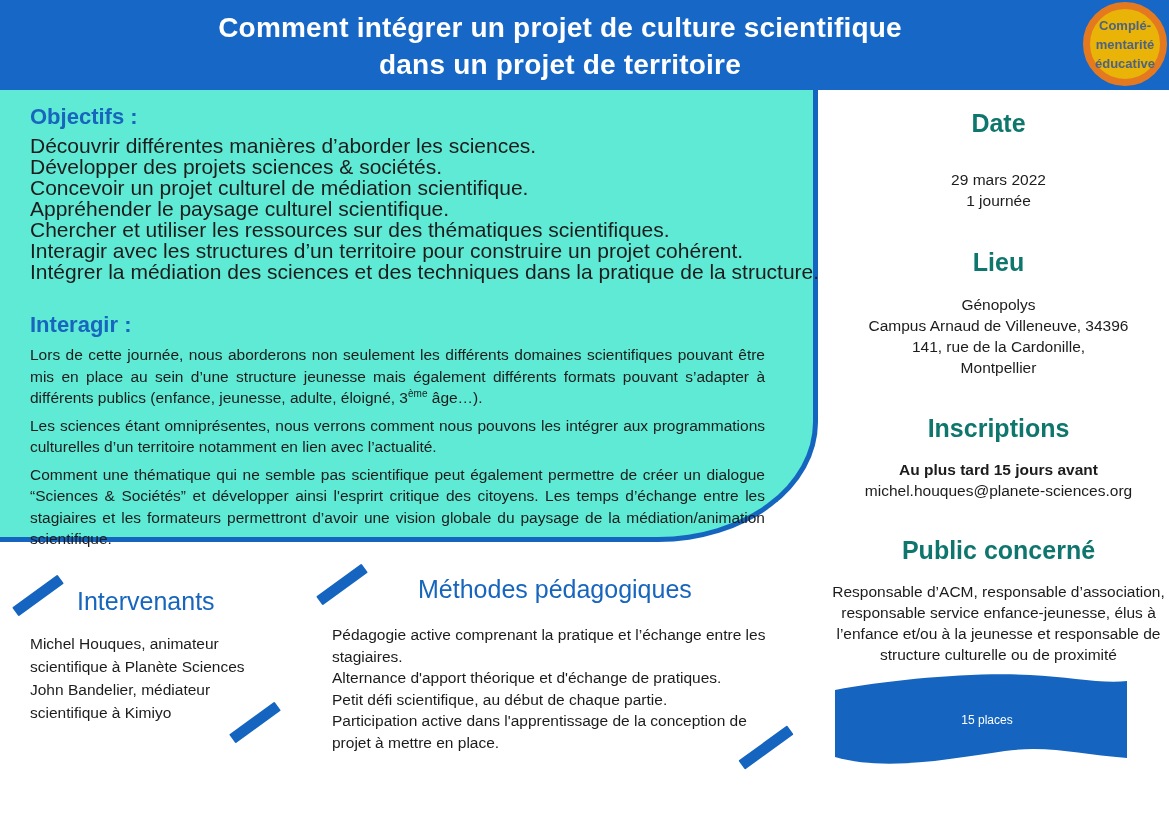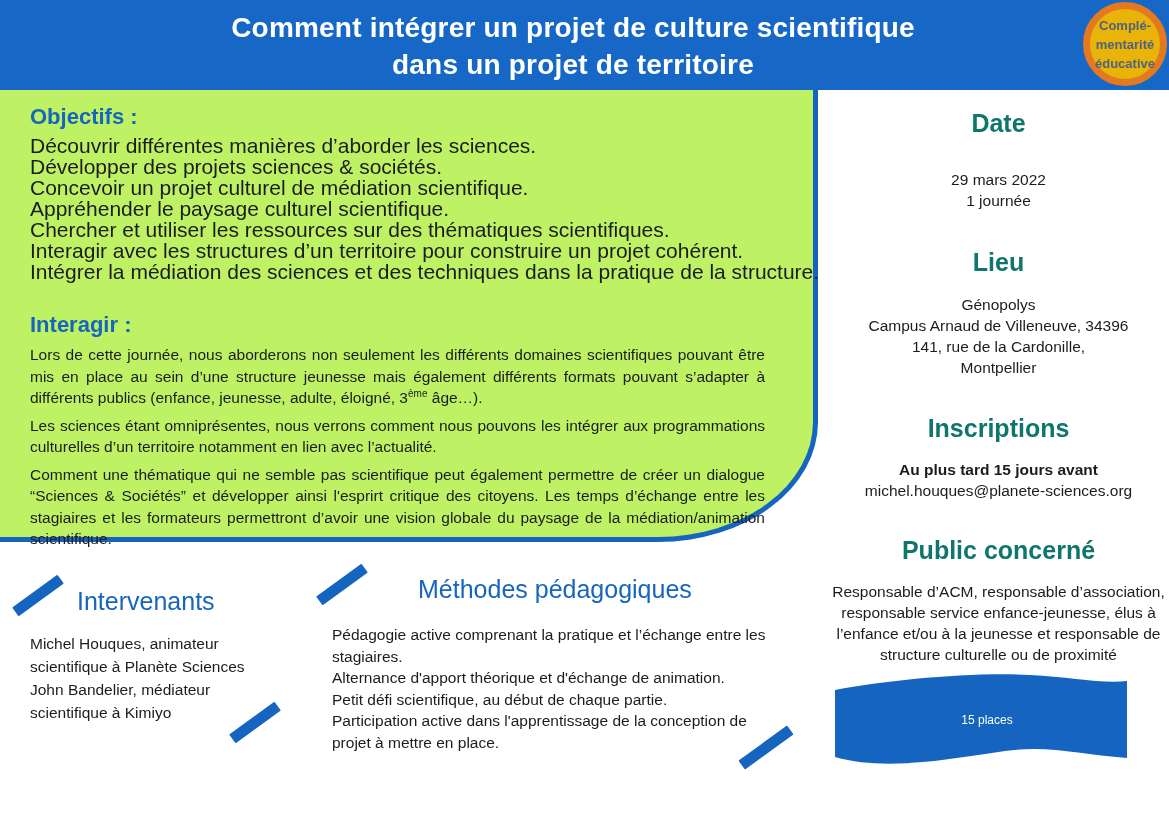--- a/index.html
+++ b/index.html
@@ -9,34 +9,33 @@
   }
   
   .header{
     position:absolute;left:0;top:0;width:1169px;height:90px;
     background:#1767c6;
   }
   .header-title{
     position:absolute;left:0;top:9px;width:1120px;
     text-align:center;color:#ffffff;font-weight:bold;font-size:28px;line-height:37px;
     letter-spacing:.2px;
-    padding-left:13px;
   }
   .badge{
     position:absolute;left:1083px;top:2px;width:84px;height:84px;box-sizing:border-box;
     border:7px solid #e5791f;border-radius:50%;background:#eab308;
     display:flex;flex-direction:column;justify-content:center;align-items:center;
     color:#4d6380;font-weight:bold;font-size:13px;line-height:19px;text-align:center;
   }
   
   .main-panel{
     position:absolute;left:0;top:90px;width:818px;height:452px;box-sizing:border-box;
     border-right:5px solid #1565c0;border-bottom:5px solid #1565c0;
     border-bottom-right-radius:160px 120px;
-    padding:14px 48px 0 30px;background:#bef264;
+    padding:14px 48px 0 30px;background:#5eead4;
   }
   .h-left{
     margin:0;font-size:22px;line-height:26px;font-weight:bold;color:#1765bd;
   }
   .body-lines{margin-top:5px;font-size:21px;line-height:21px;}
   .body-lines > div{white-space:nowrap;}
   .h-contenus{margin-top:30px;}
   .just{margin:6px 0 0 0;font-size:15.5px;line-height:21.5px;text-align:justify;}
   .just sup{font-size:10px;line-height:0;}
   
@@ -167,19 +166,19 @@
     <div>scientifique à Planète Sciences</div>
     <div>John Bandelier, médiateur</div>
     <div>scientifique à Kimiyo</div>
   </div>
   <div class="slash sl-b"></div>
 
   <div class="slash sl-c"></div>
   <h2 class="h-bottom h-meth">Méthodes pédagogiques</h2>
   <div class="meth-text">
     <div>Pédagogie active comprenant la pratique et l’échange entre les stagiaires.</div>
-    <div>Alternance d'apport théorique et d'échange de animation.</div>
+    <div>Alternance d'apport théorique et d'échange de pratiques.</div>
     <div>Petit défi scientifique, au début de chaque partie.</div>
     <div>Participation active dans l'apprentissage de la conception de projet à mettre en place.</div>
   </div>
   <div class="slash sl-d"></div>
 
 </div>
 
 </body></html>

